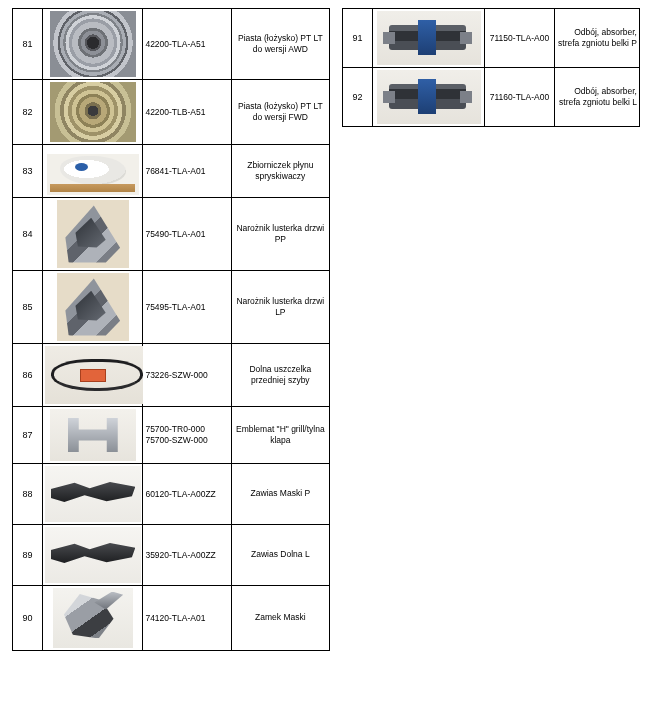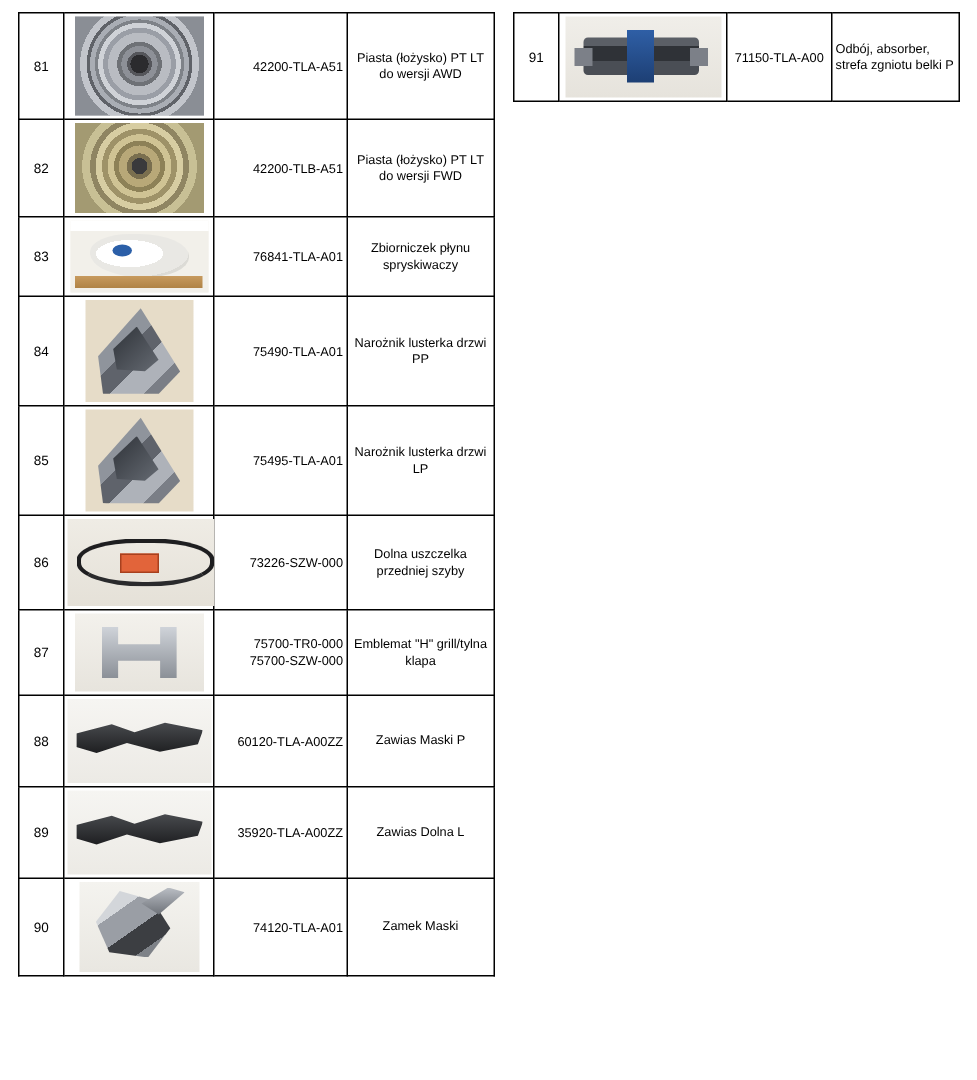--- a/index.html
+++ b/index.html
@@ -46,39 +46,39 @@
     font-size: 9px;
     color: #000;
   }
   .c-img {
     width: 100px;
     text-align: center;
     padding: 3px 2px;
   }
   .c-code {
     width: 88px;
-    text-align: right;
+    text-align: left;
     font-size: 8.5px;
     line-height: 1.25;
     color: #000;
     white-space: pre-line;
   }
   .c-desc {
     width: 98px;
     text-align: center;
     font-size: 8.5px;
     line-height: 1.3;
     color: #000;
     padding: 3px 4px;
   }
   
   .r-idx { width: 30px; text-align: center; font-size: 9px; }
   .r-img { width: 112px; text-align: center; padding: 3px 2px; }
   .r-code { width: 70px; text-align: center; font-size: 8.5px; }
-  .r-desc { width: 85px; text-align: left; font-size: 8.5px; line-height: 1.3; padding: 3px 4px; border-radius: 17px; }
+  .r-desc { width: 85px; text-align: right; font-size: 8.5px; line-height: 1.3; padding: 3px 4px; border-radius: 17px; }
 
   .photo {
     display: block;
     margin: 0 auto;
     border: 0;
     position: relative;
     overflow: hidden;
   }
 
   
@@ -336,17 +336,28 @@
           <td class="r-idx">91</td>
           <td class="r-img">
             <span class="photo ph-absorber">
               <span class="tab-l"></span>
               <span class="tab-r"></span>
             </span>
           </td>
           <td class="r-code">71150-TLA-A00</td>
           <td class="r-desc">Odbój, absorber, strefa zgniotu belki P</td>
         </tr>
+        <tr>
+          <td class="r-idx">92</td>
+          <td class="r-img">
+            <span class="photo ph-absorber">
+              <span class="tab-l"></span>
+              <span class="tab-r"></span>
+            </span>
+          </td>
+          <td class="r-code">71160-TLA-A00</td>
+          <td class="r-desc">Odbój, absorber, strefa zgniotu belki L</td>
+        </tr>
       </tbody>
     </table>
   </div>
 
 </div>
 
 </body></html>

